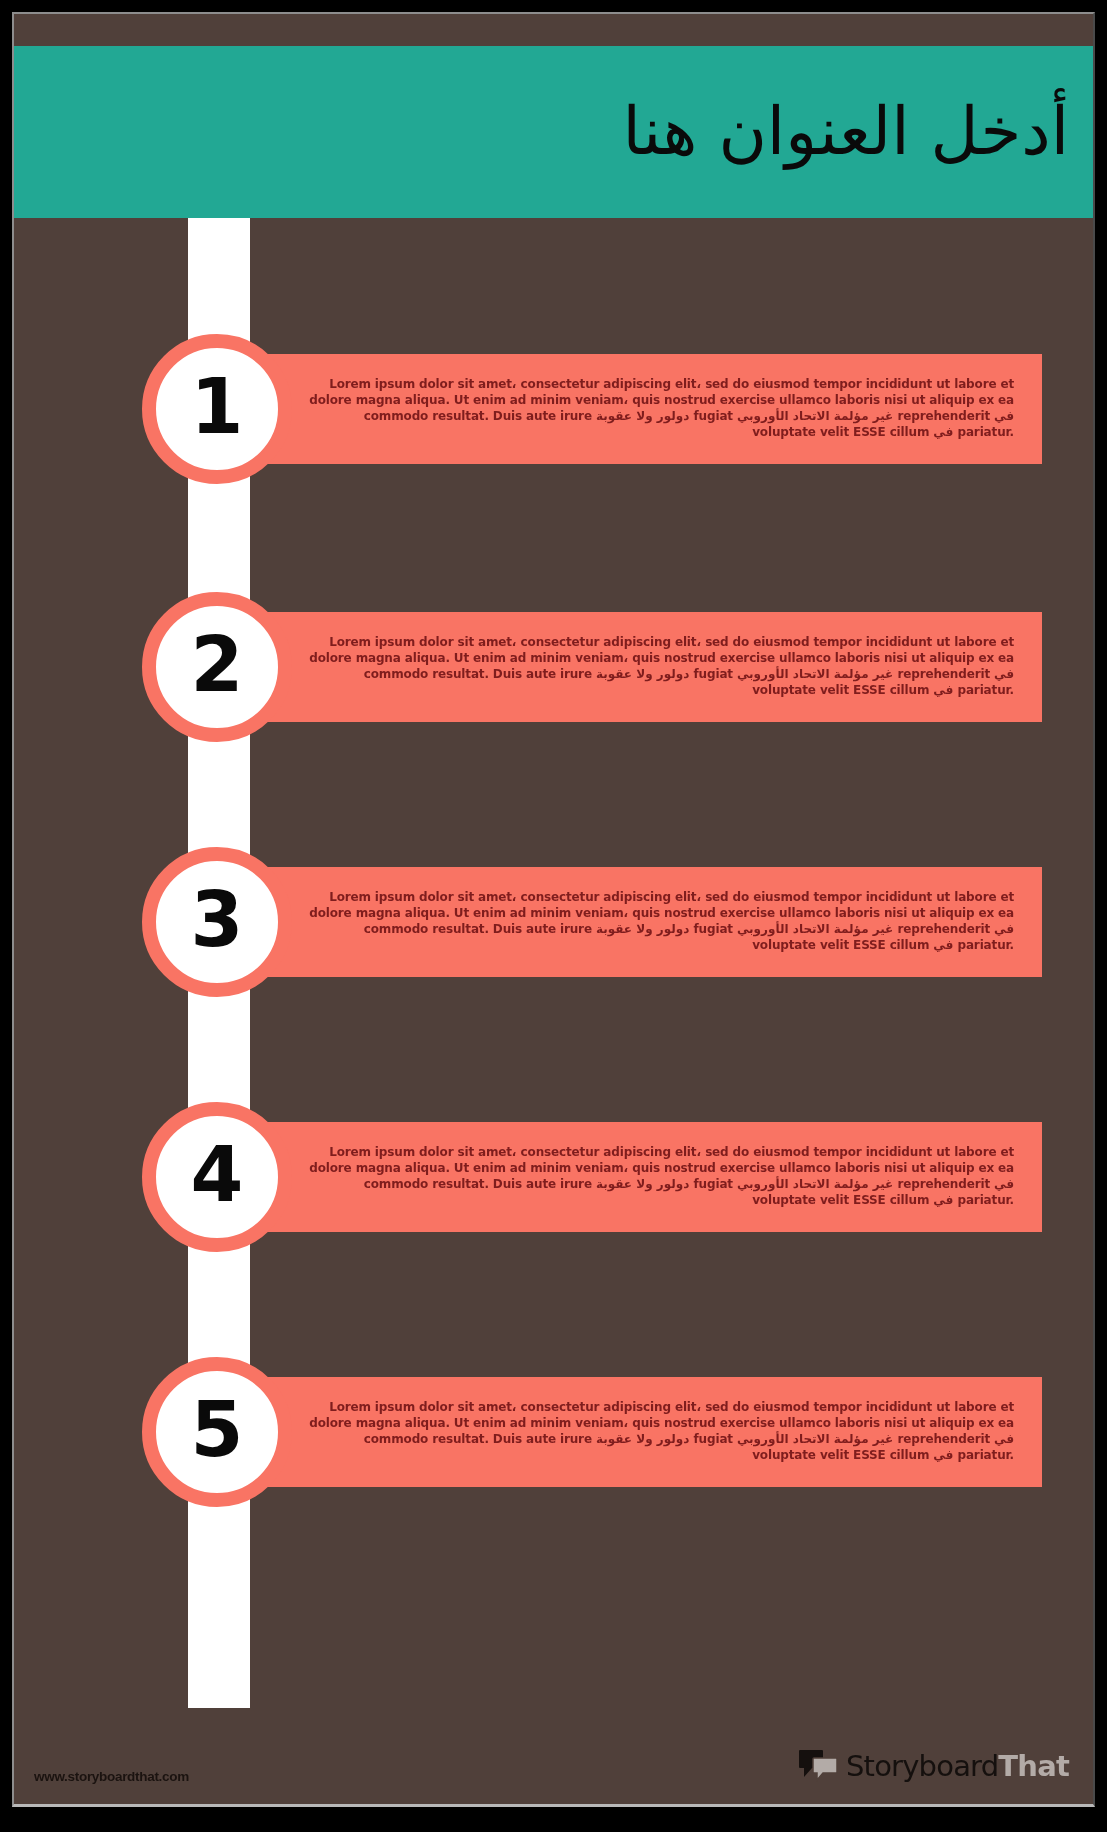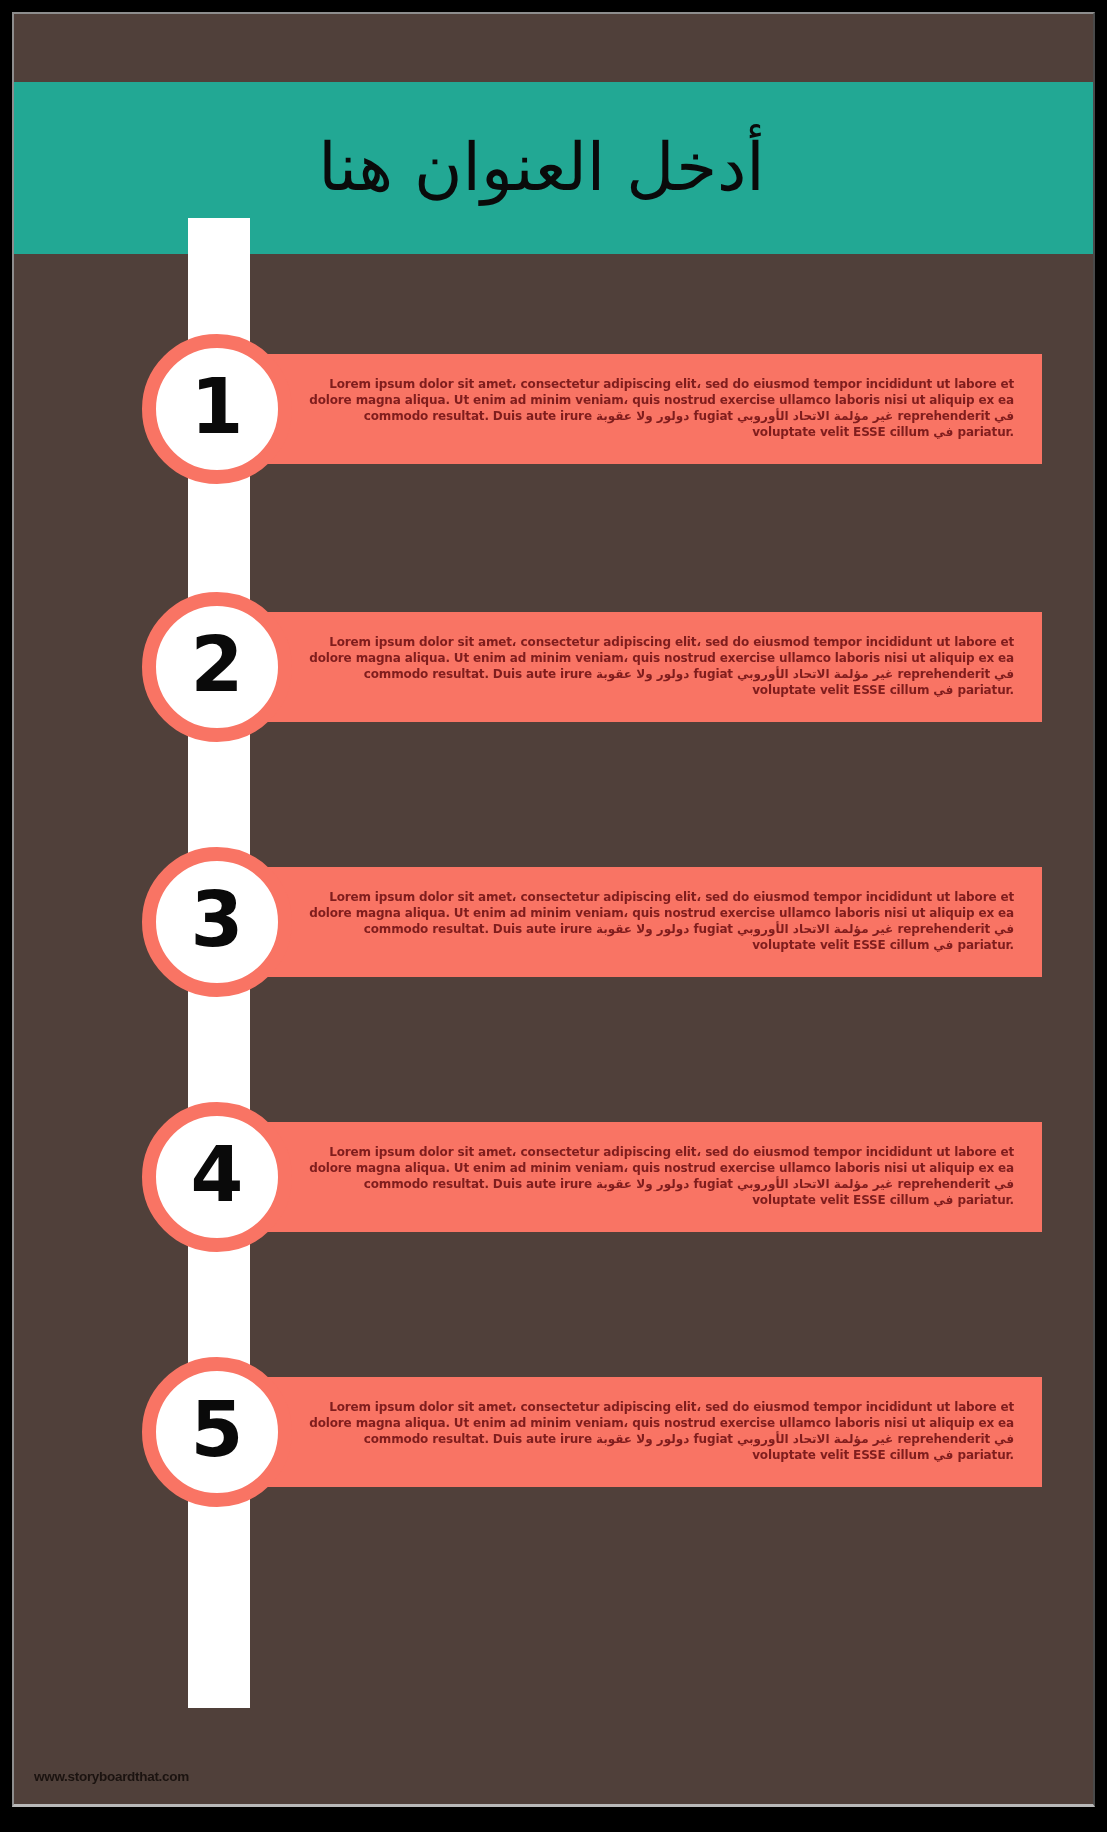--- a/index.html
+++ b/index.html
@@ -34,24 +34,23 @@
   
   #header-band {
     position: absolute;
     left: 0;
     top: 32px;
     width: 100%;
     height: 172px;
     background: #22A894;
     display: flex;
     align-items: center;
-    justify-content: center;
+    justify-content: flex-end;
     box-sizing: border-box;
     padding-right: 24px;
-    margin-top: 36px;
   }
   #poster-title {
     font-family: "DejaVu Serif", "Liberation Serif", serif;
     direction: rtl;
     unicode-bidi: embed;
     font-size: 66px;
     line-height: 1.1;
     color: #0a0a0a;
     white-space: nowrap;
     font-weight: 400;
@@ -207,14 +206,25 @@
     <div class="step-bar">
       <div class="step-text">Lorem ipsum dolor sit amet، consectetur adipiscing elit، sed do eiusmod tempor incididunt ut labore et dolore magna aliqua. Ut enim ad minim veniam، quis nostrud exercise ullamco laboris nisi ut aliquip ex ea commodo resultat. Duis aute irure دولور ولا عقوبة fugiat غير مؤلمة الاتحاد الأوروبي reprehenderit في voluptate velit ESSE cillum في pariatur.</div>
     </div>
     <div class="step-circle">
       <span class="step-number">5</span>
     </div>
   </div>
 
   <div id="footer-url">www.storyboardthat.com</div>
 
+  <div id="footer-logo">
+    <span id="logo-mark">
+      <svg width="40" height="36" viewBox="0 0 40 36" xmlns="http://www.w3.org/2000/svg">
+        <path d="M1 2 h22 a1 1 0 0 1 1 1 v16 a1 1 0 0 1 -1 1 h-10 l-8 9 v-9 h-4 a1 1 0 0 1 -1 -1 v-16 a1 1 0 0 1 1 -1 z" fill="#15100e"></path>
+        <path d="M15 10 h22 a1 1 0 0 1 1 1 v13 a1 1 0 0 1 -1 1 h-13 l-6 7 v-7 h-3 a1 1 0 0 1 -1 -1 v-13 a1 1 0 0 1 1 -1 z" fill="#b3aba7" stroke="#50403A" stroke-width="1.5"></path>
+      </svg>
+    </span>
+    <span id="logo-text">
+      <span class="word1">Storyboard</span><span class="word2">That</span>
+    </span>
+  </div>
 
 </div>
 
 </body></html>

